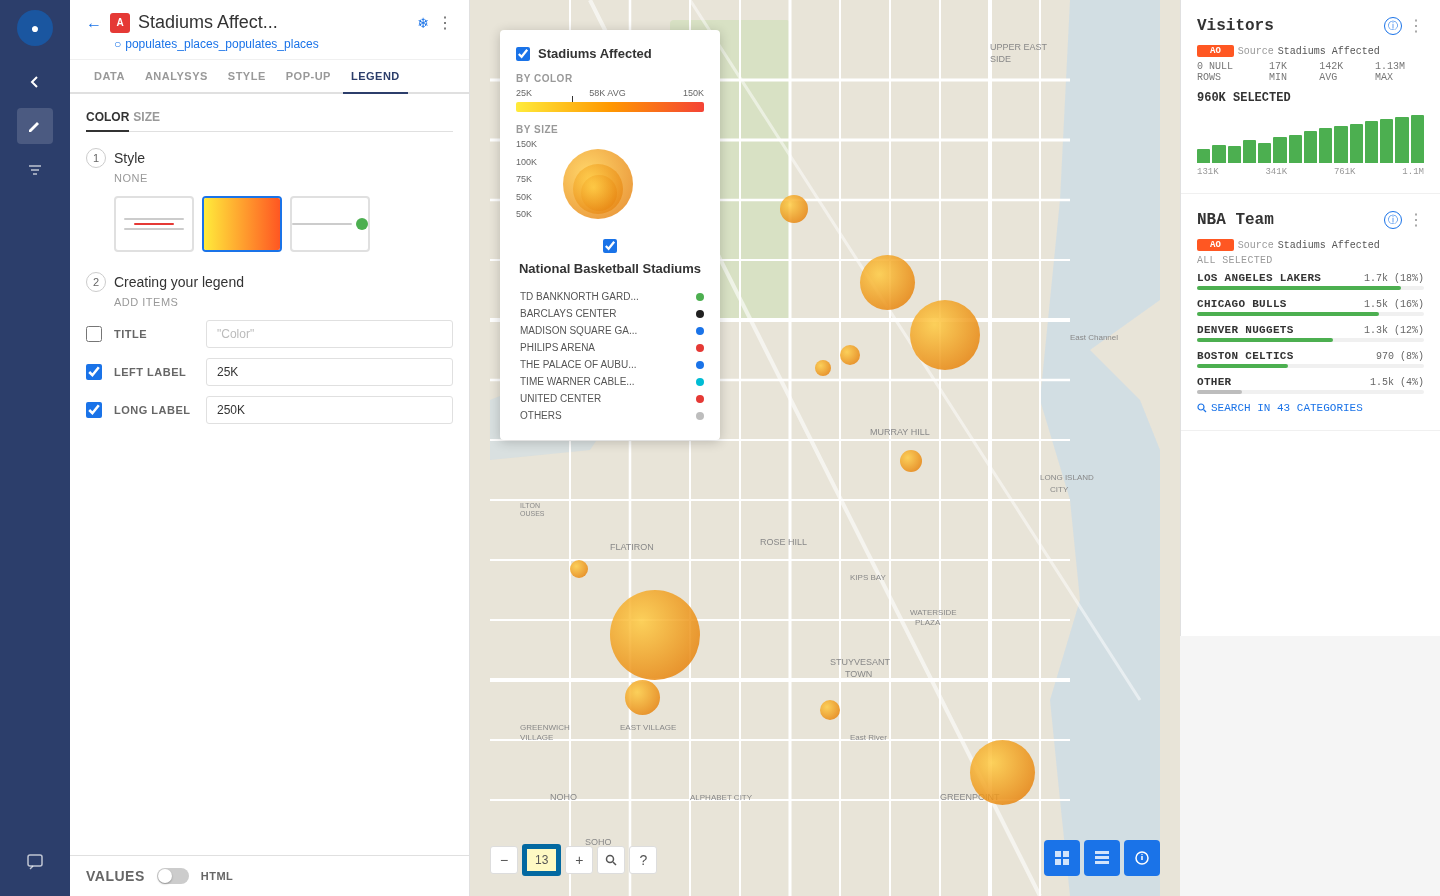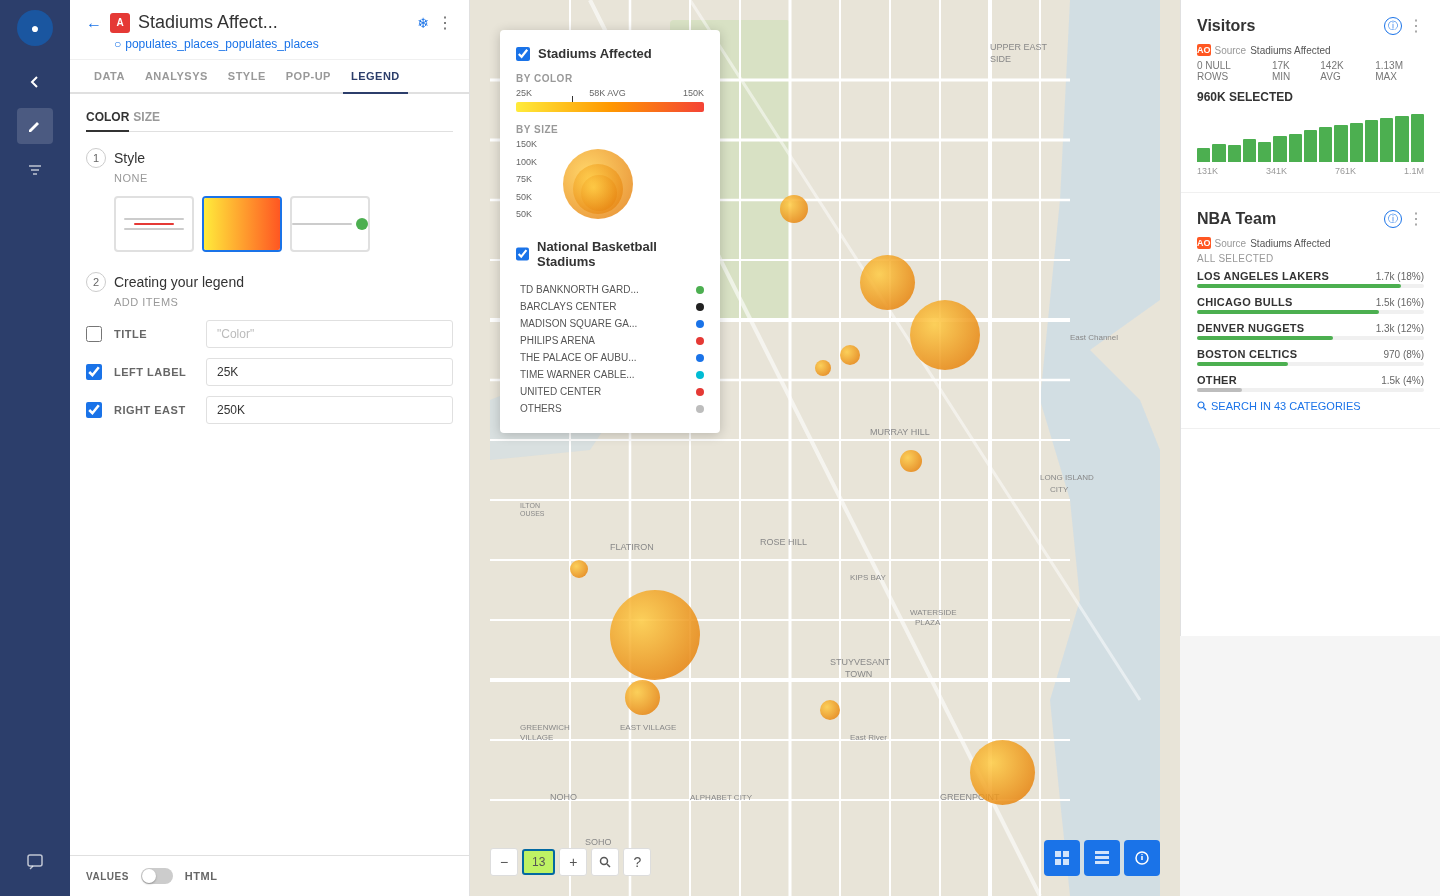--- a/index.html
+++ b/index.html
@@ -233,21 +233,21 @@
     .text-input::placeholder { color: #bbb; }
 
     
     .panel-bottom {
       padding: 12px 16px;
       border-top: 1px solid #e0e0e0;
       display: flex;
       align-items: center;
       gap: 12px;
     }
-    .values-label { font-size: 10px; font-weight: 600; color: #666; letter-spacing: 0.5px; }
+    .values-label { font-size: 14px; font-weight: 600; color: #666; letter-spacing: 0.5px; }
     .toggle {
       width: 32px; height: 16px;
       background: #ccc;
       border-radius: 8px;
       position: relative;
       cursor: pointer;
     }
     .toggle-knob {
       width: 14px; height: 14px;
       background: white;
@@ -326,22 +326,22 @@
     .map-btn {
       width: 28px; height: 28px;
       background: white;
       border: 1px solid #ddd;
       border-radius: 3px;
       display: flex; align-items: center; justify-content: center;
       font-size: 14px; color: #555; cursor: pointer;
     }
     .map-zoom-level {
       font-size: 12px; color: #555;
-      background: #bef264;
-      border: 2px solid #0369a1;
+      background: #fef9c3;
+      border: 5px solid #0369a1;
       padding: 4px 8px;
       border-radius: 3px;
     }
 
     
     .map-toolbar {
       position: absolute; bottom: 20px; right: 20px;
       display: flex; gap: 4px;
     }
     .toolbar-btn {
@@ -353,20 +353,21 @@
     }
 
     
     .right-panel {
       width: 260px;
       background: white;
       border-left: 1px solid #e0e0e0;
       height: 636px;
       overflow-y: auto;
       flex-shrink: 0;
+      font-family: Liberation Mono, monospace;
     }
 
     .widget-section {
       padding: 16px;
       border-bottom: 1px solid #f0f0f0;
     }
     .widget-header {
       display: flex; align-items: center; justify-content: space-between;
       margin-bottom: 4px;
     }
@@ -388,21 +389,21 @@
     }
 
     .source-badge {
       display: inline-flex; align-items: center; gap: 4px;
       margin-bottom: 4px;
     }
     .source-ad {
       background: #ff5722;
       color: white;
       font-size: 9px; font-weight: bold;
-      padding: 1px 0;
+      padding: 1px 13px;
       border-radius: 2px;
     }
     .source-label { font-size: 10px; color: #999; }
     .source-name { font-size: 10px; color: #555; font-weight: 500; }
 
     .stats-row {
       display: flex; gap: 12px; margin-bottom: 8px;
       font-size: 10px; color: #777;
     }
     .selected-label {
@@ -583,21 +584,21 @@
           <input type="checkbox" checked="" style="">
         </div>
         <span class="checkbox-label">LEFT LABEL</span>
         <input class="text-input" type="text" value="25K" style="">
       </div>
 
       <div class="checkbox-row">
         <div class="checkbox-wrapper">
           <input type="checkbox" checked="" style="">
         </div>
-        <span class="checkbox-label">RIGHT EAST</span>
+        <span class="checkbox-label">LONG LABEL</span>
         <input class="text-input" type="text" value="250K" style="">
       </div>
     </div>
   </div>
 
   <div class="panel-bottom">
     <span class="values-label">VALUES</span>
     <div class="toggle">
       <div class="toggle-knob"></div>
     </div>
@@ -728,21 +729,21 @@
 
         <div style="position:relative;width:80px;height:80px;">
           <div style="position:absolute;bottom:0;left:10px;width:70px;height:70px;border-radius:50%;background:radial-gradient(circle at 35% 35%,#ffcc44,#e07000);opacity:0.8;"></div>
           <div style="position:absolute;bottom:5px;left:20px;width:50px;height:50px;border-radius:50%;background:radial-gradient(circle at 35% 35%,#ffcc44,#e07000);opacity:0.7;"></div>
           <div style="position:absolute;bottom:8px;left:28px;width:36px;height:36px;border-radius:50%;background:radial-gradient(circle at 35% 35%,#ffcc44,#e07000);opacity:0.6;"></div>
         </div>
       </div>
     </div>
 
     <div class="nba-section">
-      <div class="legend-popup-title" style="margin-top:20px;">
+      <div class="legend-popup-title" style="margin-top:20px;flex-direction:column;">
         <input type="checkbox" class="legend-checkbox" checked="" style="">
         <span>National Basketball Stadiums</span>
       </div>
       <div id="nba-items-container">
           <div class="nba-item">
       <span class="nba-name">TD BANKNORTH GARD...</span>
       <div class="nba-dot" style="background:#4caf50;"></div>
     </div>
           <div class="nba-item">
       <span class="nba-name">BARCLAYS CENTER</span>

